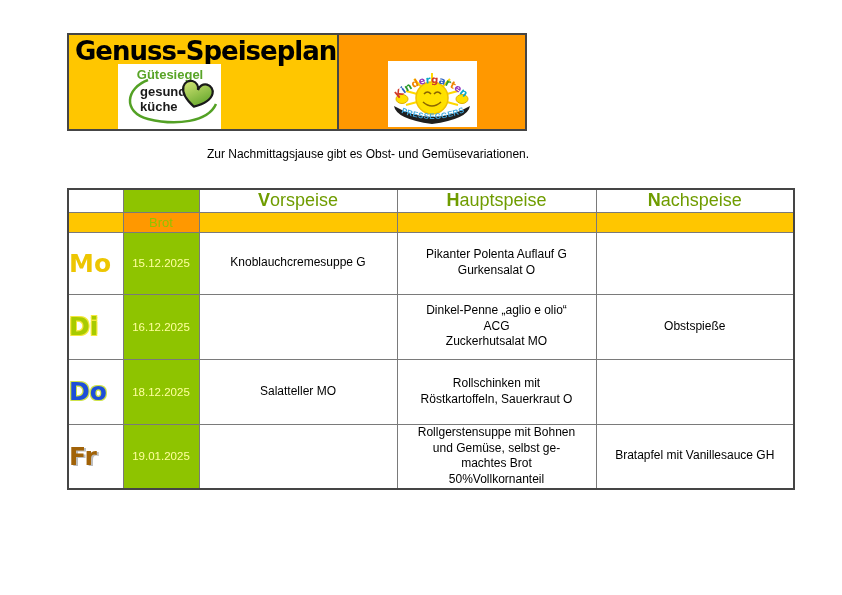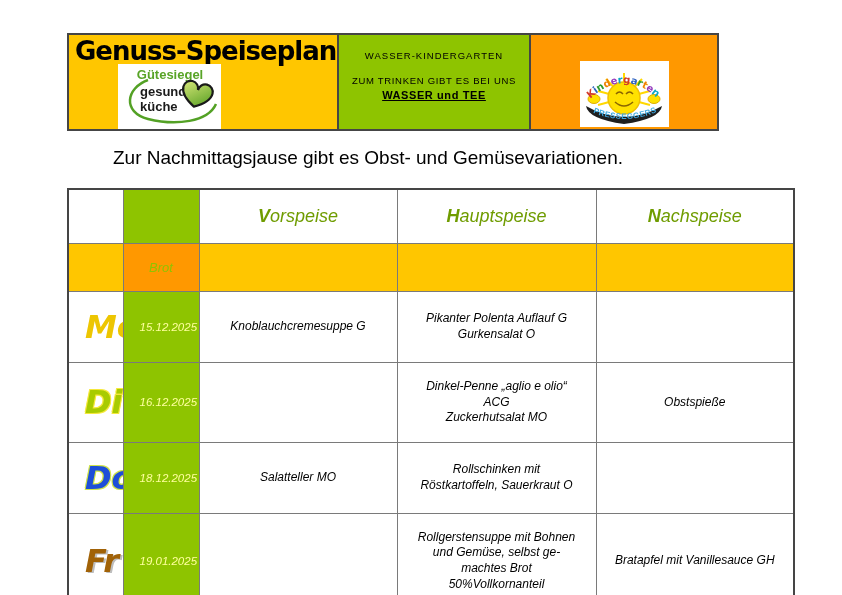--- a/index.html
+++ b/index.html
@@ -16,42 +16,42 @@
   .page-title{position:absolute;top:1px;left:6px;font-size:26px;font-weight:bold;
               font-family:"DejaVu Sans",sans-serif;letter-spacing:-1px;}
   .seal-logo{position:absolute;left:49px;top:29px;}
   .sun-logo{position:absolute;left:49px;top:26px;}
 
   .kg-line1{font-size:9.5px;letter-spacing:1px;margin-bottom:14px;}
   .kg-line2{font-size:9.5px;letter-spacing:0.7px;margin-bottom:3px;}
   .kg-line3{font-size:11px;letter-spacing:0.6px;font-weight:bold;text-decoration:underline;}
 
   
-  .subtitle{position:absolute;top:147px;left:0;width:736px;text-align:center;font-size:19px;}
+  .subtitle{position:absolute;top:147px;left:0;width:736px;text-align:center;font-size:12px;}
 
   
   table.menu{position:absolute;left:67px;top:188px;width:726px;border-collapse:collapse;
              table-layout:fixed;border:2px solid #454545;}
-  table.menu td,table.menu th{border:1px solid #7a7a7a;padding:16px;overflow:hidden;font-style:italic;}
+  table.menu td,table.menu th{border:1px solid #7a7a7a;padding:0;overflow:hidden;}
 
   tr.head-row{height:23px;}
   tr.yellow-row{height:20px;}
   tr.day-row-1{height:62px;}
   tr.day-row{height:65px;}
 
   th.course-head{background:#fff;color:var(--header_text);font-size:18px;font-weight:normal;
                  text-align:center;font-family:"Liberation Sans",sans-serif;}
   th.course-head::first-letter{font-weight:bold;}
   td.corner{background:#fff;}
   td.date-head{background:var(--green);}
 
   tr.yellow-row td{background:var(--gold);}
   tr.yellow-row td.datum{background:var(--orange);color:var(--green);font-size:13px;text-align:center;}
 
-  td.day-cell{background:#fff;text-align:right;font-weight:bold;font-size:32px;
+  td.day-cell{background:#fff;text-align:left;font-weight:bold;font-size:25px;
               font-family:"DejaVu Sans",sans-serif;}
   td.date-cell{background:var(--green);color:var(--date_text);font-size:11.5px;text-align:center;}
   td.dish{background:#fff;text-align:center;font-size:12px;line-height:1.3;
           white-space:pre-line;padding:2px 5px;}
 
   .day-mo{color:#EDC602;}
   .day-di{color:#A8CB00;text-shadow:-1px -1px 0 #F5E83C,1px -1px 0 #F5E83C,-1px 1px 0 #F5E83C,1px 1px 0 #F5E83C;}
   .day-mi{color:#FFD900;text-shadow:-1px -1px 0 #F59B00,1px -1px 0 #F59B00,-1px 1px 0 #F59B00,1px 1px 0 #F59B00;}
   .day-do{color:#1d4ed8;text-shadow:-1px -1px 0 #CFE34A,1px -1px 0 #CFE34A,-1px 1px 0 #CFE34A,1px 1px 0 #CFE34A;}
   .day-fr{color:#a16207;text-shadow:2px 1px 0 #BDBDBD;}
@@ -76,25 +76,20 @@
         <path d="M30,16 C8,24 4,48 30,55 C58,62 90,58 98,40" stroke="#53A125" stroke-width="2.5" fill="none"></path>
         <text x="52" y="15" text-anchor="middle" font-size="13" font-weight="bold" fill="#58A427" font-family="Liberation Sans, sans-serif">Gütesiegel</text>
         <text x="22" y="32" font-size="13" font-weight="bold" fill="#1a1a1a" font-family="Liberation Sans, sans-serif">gesunde</text>
         <text x="22" y="47" font-size="13" font-weight="bold" fill="#1a1a1a" font-family="Liberation Sans, sans-serif">küche</text>
         <g transform="rotate(14 79 30)">
           <path d="M79,26 a7.5,7.5 0 0,1 15,0 q0,9 -15,17 q-15,-8 -15,-17 a7.5,7.5 0 0,1 15,0 Z" fill="url(#heartg)" stroke="#1a1a1a" stroke-width="2.2"></path>
         </g>
       </svg>
     </div>
 
-    <div class="panel panel-green">
-      <div class="kg-line1">WASSER-KINDERGARTEN</div>
-      <div class="kg-line2">ZUM TRINKEN GIBT ES BEI UNS</div>
-      <div class="kg-line3">WASSER und TEE</div>
-    </div>
 
     <div class="panel panel-orange">
       <svg class="sun-logo" width="89" height="66" viewBox="0 0 89 66">
         <defs>
           <path id="arcK" d="M8,40 Q44,4 80,40"></path>
           <path id="arcP" d="M11,51 Q44,65 77,51"></path>
         </defs>
         <rect width="89" height="66" fill="#ffffff"></rect>
         <g stroke="#FFD800" stroke-width="2">
           <line x1="44" y1="37" x2="44" y2="12"></line>

